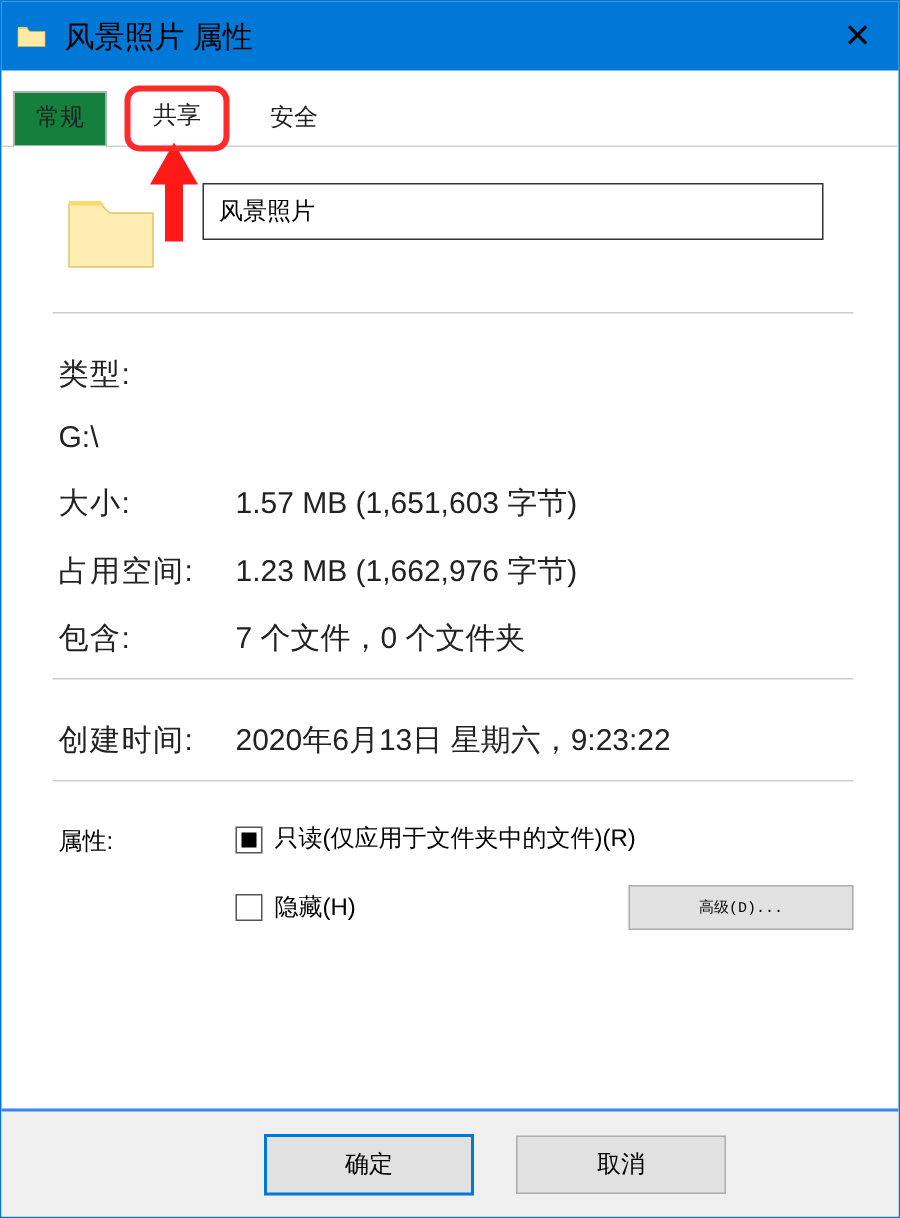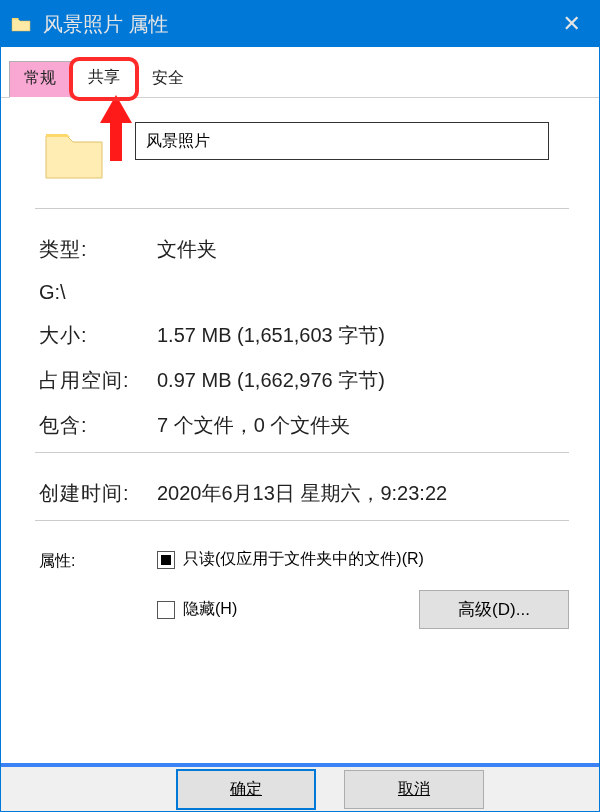--- a/index.html
+++ b/index.html
@@ -7,21 +7,21 @@
     margin: 0;
     font-family: "Microsoft YaHei", "Segoe UI", sans-serif;
     font-size: 14px;
     background: #fff;
     width: 600px;
     height: 812px;
     overflow: hidden;
   }
   .titlebar {
     background: #0078d7;
-    color: #e5e5e5;
+    color: #000000;
     height: 46px;
     display: flex;
     align-items: center;
     padding: 0 10px;
     font-size: 20px;
   }
   .titlebar-icon {
     width: 20px;
     height: 16px;
     margin-right: 12px;
@@ -46,29 +46,29 @@
     font-size: 16px;
     color: #222;
     position: relative;
     border: 1px solid transparent;
     border-bottom: none;
     z-index: 1;
   }
   .tab.active {
     border: 1px solid #b0b0b0;
     border-bottom: 1px solid #fff;
-    background: #f9a8d4;
+    background: #15803d;
     margin-bottom: -1px;
     font-family: Liberation Mono, monospace;
   }
   .tab.highlighted {
     outline: 4px solid #ff2a2a;
     border-radius: 6px;
     padding: 5px 14px 6px 14px;
-    margin: 0 2px;
+    margin: 0 16px;
     font-family: Liberation Serif, serif;
   }
   .arrow {
     position: absolute;
     left: 95px;
     top: 48px;
     width: 40px;
     height: 70px;
     pointer-events: none;
   }
@@ -147,38 +147,37 @@
     display: flex;
     align-items: center;
     justify-content: center;
   }
   .adv-btn {
     margin-left: auto;
     background: #e1e1e1;
     border: 1px solid #adadad;
     padding: 7px 0;
     width: 150px;
-    font-size: 17px;
-    font-family: Liberation Sans, sans-serif;
+    font-size: 10px;
+    font-family: Liberation Mono, monospace;
     cursor: pointer;
   }
   .dialog-buttons {
     position: absolute;
     bottom: 0;
     left: 0;
     right: 0;
-    height: 48px;
-    border-top: 4px solid #3b82f6;
+    height: 72px;
+    border-top: 2px solid #3b82f6;
     display: flex;
     align-items: center;
     justify-content: center;
     gap: 28px;
     background: #f0f0f0;
     padding-left: 60px;
-    text-decoration: underline;
   }
   .dlg-btn {
     width: 140px;
     padding: 8px 0;
     font-size: 16px;
     font-family: inherit;
     background: #e1e1e1;
     border: 1px solid #adadad;
     cursor: pointer;
   }
@@ -220,32 +219,31 @@
         <path d="M3 10 L24 10 L30 16 L59 16 L59 52 L3 52 Z" fill="#ffedb3" stroke="#e0c36a" stroke-width="1"></path>
         <path d="M3 8 L24 8 L27 11 L3 11 Z" fill="#ffd86b"></path>
       </svg>
       <input class="name-input" type="text" value="风景照片" style="">
     </div>
 
     <hr class="sep">
 
     <div class="prop-row">
       <div class="prop-label">类型:</div>
-      <div class="prop-value">文件夹</div>
     </div>
     <div class="prop-row">
       <div class="prop-value">G:\</div>
     </div>
     <div class="prop-row">
       <div class="prop-label">大小:</div>
       <div class="prop-value">1.57 MB (1,651,603 字节)</div>
     </div>
     <div class="prop-row">
       <div class="prop-label">占用空间:</div>
-      <div class="prop-value">0.97 MB (1,662,976 字节)</div>
+      <div class="prop-value">1.23 MB (1,662,976 字节)</div>
     </div>
     <div class="prop-row">
       <div class="prop-label">包含:</div>
       <div class="prop-value">7 个文件，0 个文件夹</div>
     </div>
 
     <hr class="sep">
 
     <div class="prop-row">
       <div class="prop-label">创建时间:</div>

